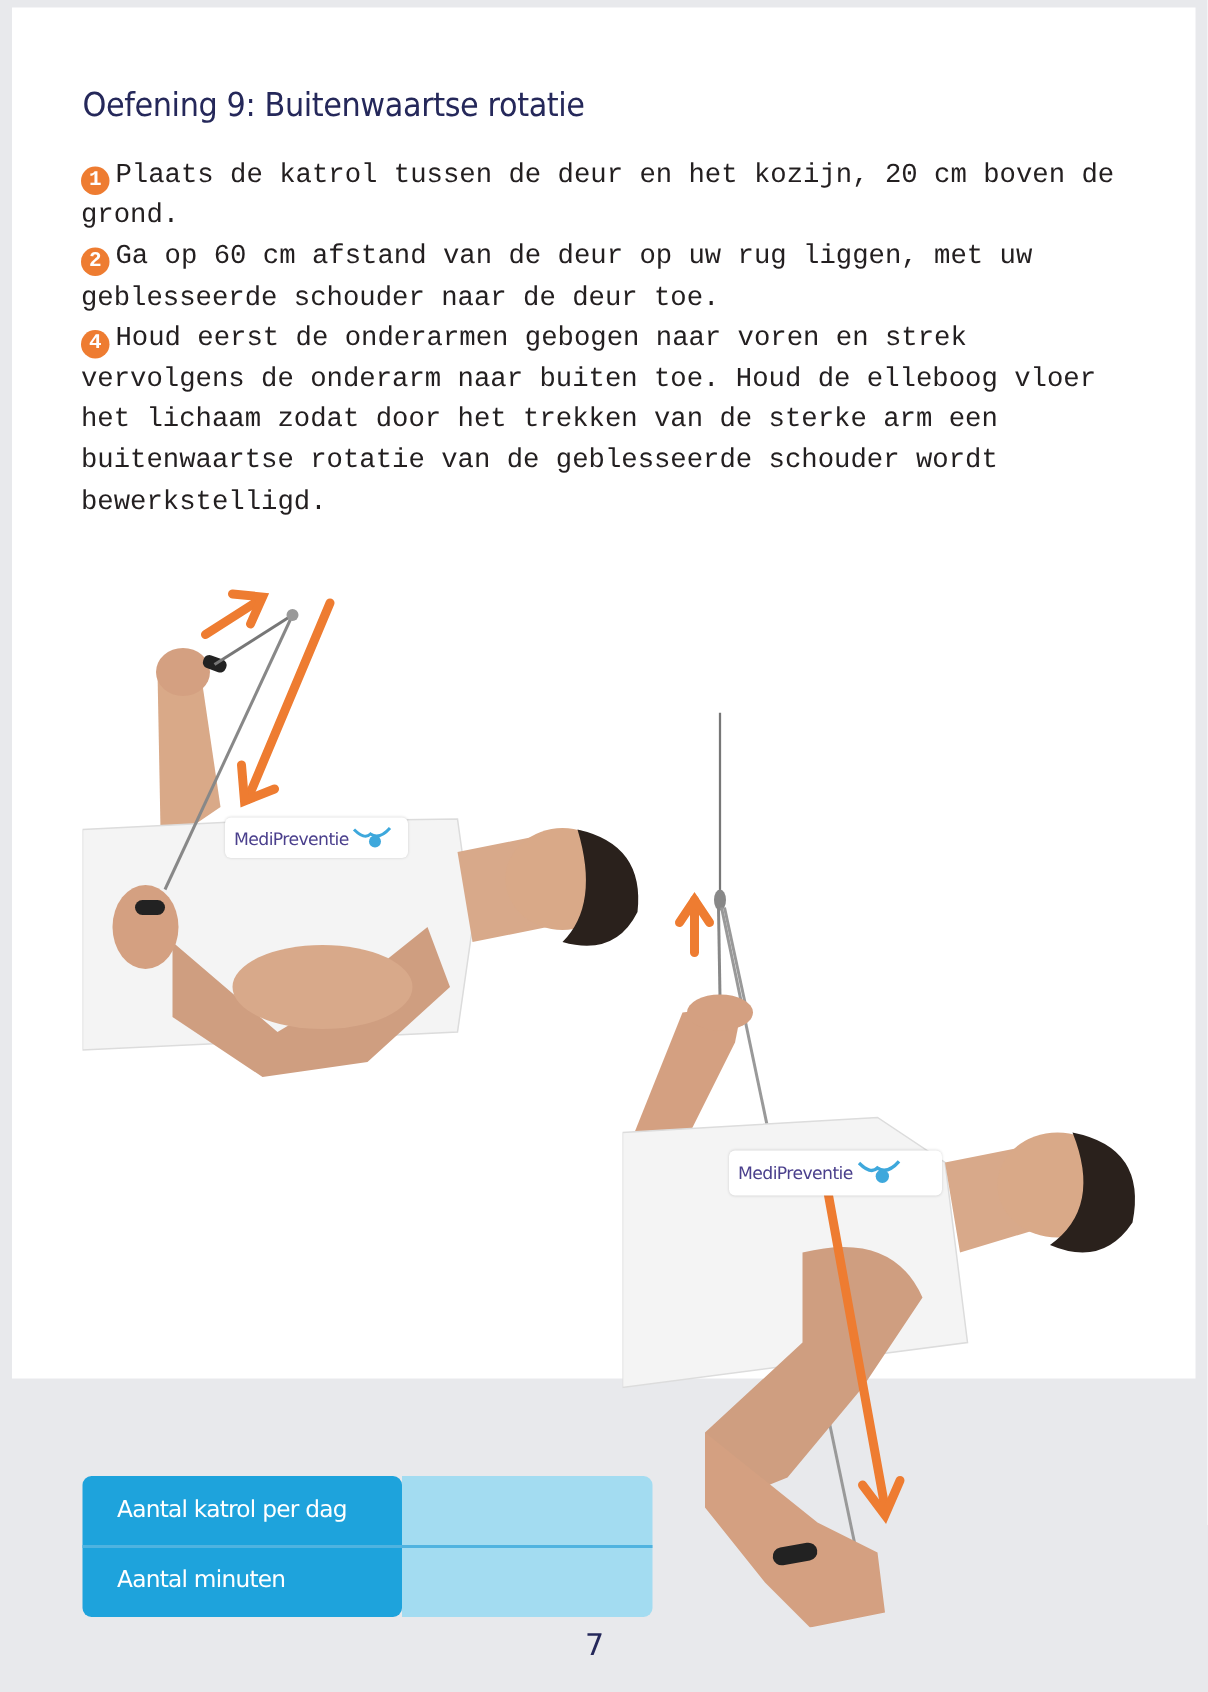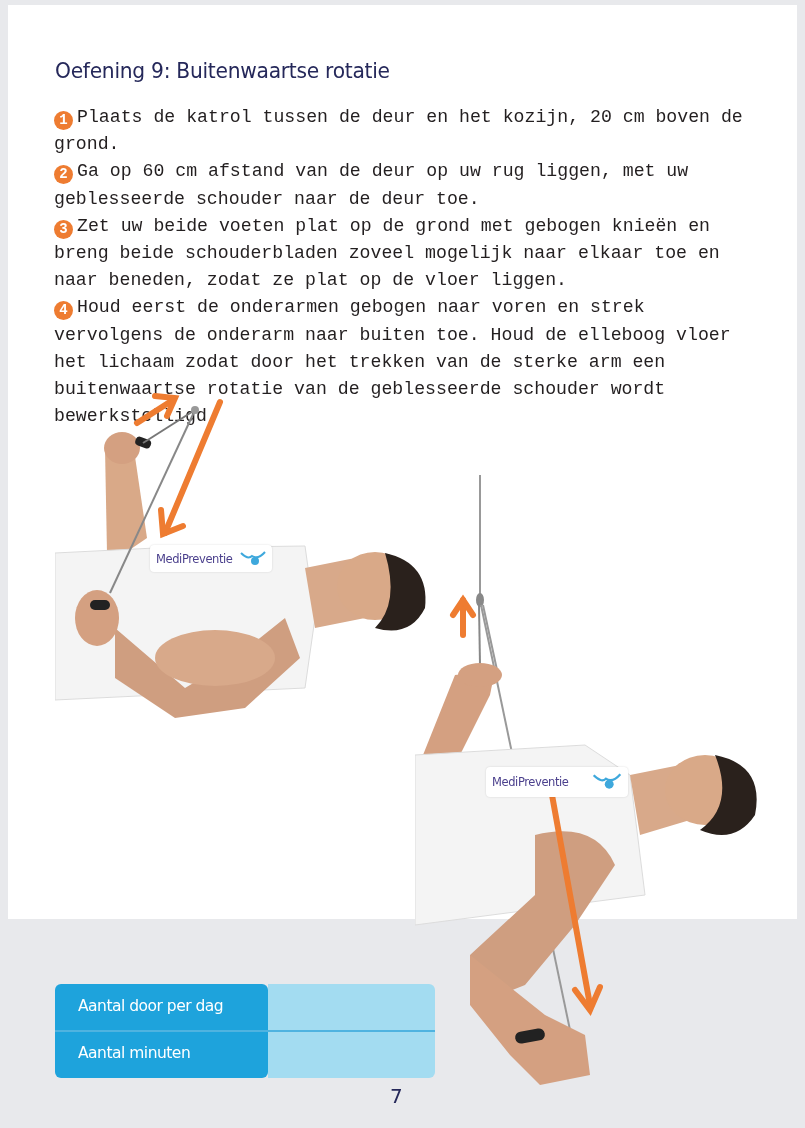--- a/index.html
+++ b/index.html
@@ -30,21 +30,20 @@
     text-align: center; font-weight: bold; vertical-align: -2px; margin-right: 4px;
   }
   .photo { position: absolute; }
   .photo svg { display: block; }
   .logo {
     position: absolute; background: #fff; border-radius: 4px;
     box-shadow: 0 0 2px rgba(0,0,0,0.15);
     font-family: "DejaVu Sans", sans-serif; color: #4a3f8c;
     font-size: 11.5px; display: flex; align-items: center; padding: 0 6px;
     letter-spacing: -0.4px;
-    justify-content: space-between;
   }
   .logo .mark { margin-left: 2px; }
   .table {
     position: absolute; left: 47px; top: 979px; width: 380px; height: 94px;
   }
   .tcol-l {
     position: absolute; left: 0; top: 0; width: 213px; height: 94px;
     background: #1ea3dc; border-radius: 6px;
   }
   .tcol-r {
@@ -69,21 +68,20 @@
 </head>
 <body>
 
 <div class="page">
 
   <h1 class="title">Oefening 9: Buitenwaartse rotatie</h1>
 
   <div class="steps">
     <span class="step"><span class="num">1</span><span>Plaats de katrol tussen de deur en het kozijn, 20 cm boven de grond.</span></span>
     <span class="step"><span class="num">2</span><span>Ga op 60 cm afstand van de deur op uw rug liggen, met uw geblesseerde schouder naar de deur toe.</span></span>
-    <span class="step"><span class="num">3</span><span>Zet uw beide voeten plat op de grond met gebogen knieën en breng beide schouderbladen zoveel mogelijk naar elkaar toe en naar beneden, zodat ze plat op de vloer liggen.</span></span>
     <span class="step"><span class="num">4</span><span>Houd eerst de onderarmen gebogen naar voren en strek vervolgens de onderarm naar buiten toe. Houd de elleboog vloer het lichaam zodat door het trekken van de sterke arm een buitenwaartse rotatie van de geblesseerde schouder wordt bewerkstelligd.</span></span>
   </div>
 
   <div class="photo" style="left:47px; top:383px; width:380px; height:330px;">
     <svg width="380" height="330" viewBox="0 0 380 330">
 
       <path d="M50 60 L78 55 L92 150 L70 165 L52 165 Z" fill="#d9a988"></path>
       <ellipse cx="67" cy="60" rx="18" ry="16" fill="#d4a081"></ellipse>
 
       <path d="M0 165 L100 160 L250 158 L260 230 L250 300 L0 312 Z" fill="#f4f4f4" stroke="#dcdcdc"></path>
@@ -155,21 +153,21 @@
       <svg class="mark" width="30" height="20" viewBox="0 0 26 18">
         <path d="M1 3 Q8 10 12 6 Q18 10 25 2" stroke="#3ea8dc" stroke-width="2" fill="none"></path>
         <circle cx="15" cy="11" r="4" fill="#3ea8dc"></circle>
       </svg>
     </div>
   </div>
 
   <div class="table">
     <div class="tcol-l">
       <div class="trow r1">
-        <span class="tlabel">Aantal door per dag</span>
+        <span class="tlabel">Aantal katrol per dag</span>
       </div>
       <div class="tdivider dark"></div>
       <div class="trow r2">
         <span class="tlabel">Aantal minuten</span>
       </div>
     </div>
     <div class="tcol-r">
       <div class="trow r1">
         <span class="tvalue"></span>
       </div>

